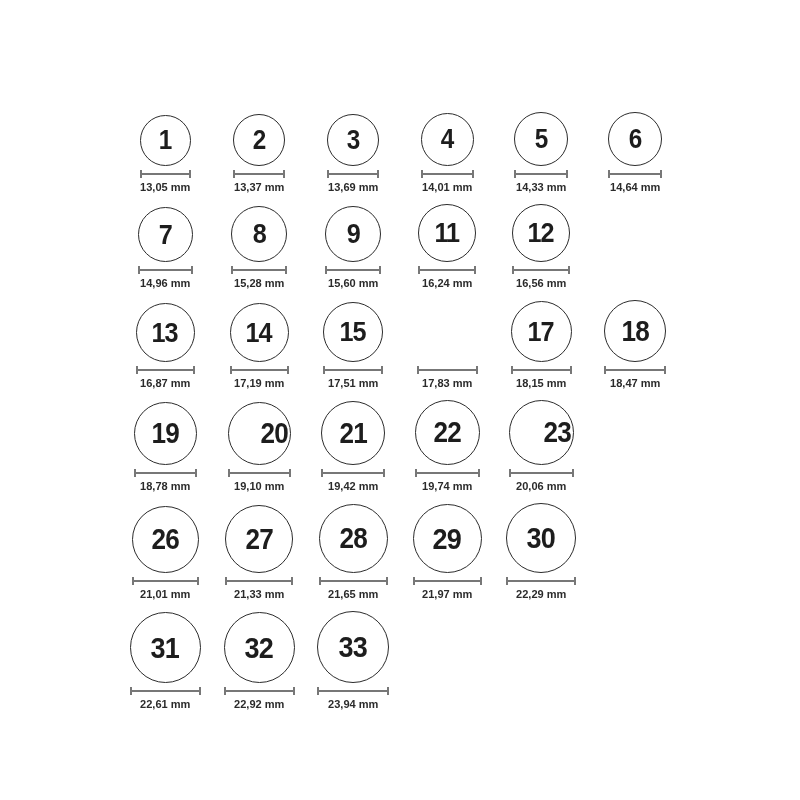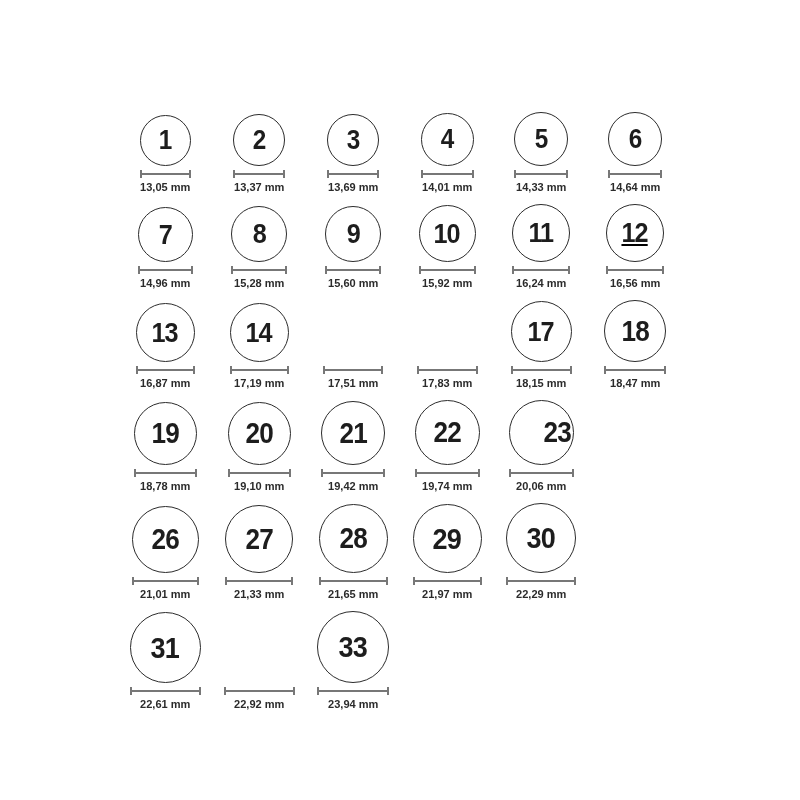--- a/index.html
+++ b/index.html
@@ -184,43 +184,32 @@
       <span class="num" style="font-size: 28px;">9</span>
     </div>
     <div class="measure" style="width: 56px;">
       <span class="bar"></span>
       <span class="tick left"></span>
       <span class="tick right"></span>
     </div>
     <div class="label">15,60 mm</div>
   </div>
       <div class="cell">
-    <div class="circle" style="width: 57px; height: 57px;">
-      <span class="num" style="font-size: 28px;">10</span>
-    </div>
-    <div class="measure" style="width: 57px;">
-      <span class="bar"></span>
-      <span class="tick left"></span>
-      <span class="tick right"></span>
-    </div>
-    <div class="label">15,92 mm</div>
-  </div>
-      <div class="cell">
     <div class="circle" style="width: 58px; height: 58px;">
       <span class="num" style="font-size: 28px;">11</span>
     </div>
     <div class="measure" style="width: 58px;">
       <span class="bar"></span>
       <span class="tick left"></span>
       <span class="tick right"></span>
     </div>
     <div class="label">16,24 mm</div>
   </div>
       <div class="cell">
-    <div class="circle" style="width: 58px; height: 58px; text-decoration: underline;">
+    <div class="circle" style="width: 58px; height: 58px;">
       <span class="num" style="font-size: 28px;">12</span>
     </div>
     <div class="measure" style="width: 58px;">
       <span class="bar"></span>
       <span class="tick left"></span>
       <span class="tick right"></span>
     </div>
     <div class="label">16,56 mm</div>
   </div>
     </div>
@@ -241,20 +230,23 @@
       <span class="num" style="font-size: 28px;">14</span>
     </div>
     <div class="measure" style="width: 59px;">
       <span class="bar"></span>
       <span class="tick left"></span>
       <span class="tick right"></span>
     </div>
     <div class="label">17,19 mm</div>
   </div>
       <div class="cell">
+    <div class="circle" style="width: 60px; height: 60px;">
+      <span class="num" style="font-size: 28px;">15</span>
+    </div>
     <div class="measure" style="width: 60px;">
       <span class="bar"></span>
       <span class="tick left"></span>
       <span class="tick right"></span>
     </div>
     <div class="label">17,51 mm</div>
   </div>
       <div class="cell">
     <div class="measure" style="width: 61px;">
       <span class="bar"></span>
@@ -292,21 +284,21 @@
       <span class="num" style="font-size: 29px;">19</span>
     </div>
     <div class="measure" style="width: 63px;">
       <span class="bar"></span>
       <span class="tick left"></span>
       <span class="tick right"></span>
     </div>
     <div class="label">18,78 mm</div>
   </div>
       <div class="cell">
-    <div class="circle" style="width: 63px; height: 63px;">
+    <div class="circle" style="width: 63px; height: 63px; justify-content: flex-end;">
       <span class="num" style="font-size: 29px;">20</span>
     </div>
     <div class="measure" style="width: 63px;">
       <span class="bar"></span>
       <span class="tick left"></span>
       <span class="tick right"></span>
     </div>
     <div class="label">19,10 mm</div>
   </div>
       <div class="cell">
@@ -406,20 +398,23 @@
       <span class="num" style="font-size: 30px;">31</span>
     </div>
     <div class="measure" style="width: 71px;">
       <span class="bar"></span>
       <span class="tick left"></span>
       <span class="tick right"></span>
     </div>
     <div class="label">22,61 mm</div>
   </div>
       <div class="cell">
+    <div class="circle" style="width: 71px; height: 71px;">
+      <span class="num" style="font-size: 30px;">32</span>
+    </div>
     <div class="measure" style="width: 71px;">
       <span class="bar"></span>
       <span class="tick left"></span>
       <span class="tick right"></span>
     </div>
     <div class="label">22,92 mm</div>
   </div>
       <div class="cell">
     <div class="circle" style="width: 72px; height: 72px;">
       <span class="num" style="font-size: 30px;">33</span>

